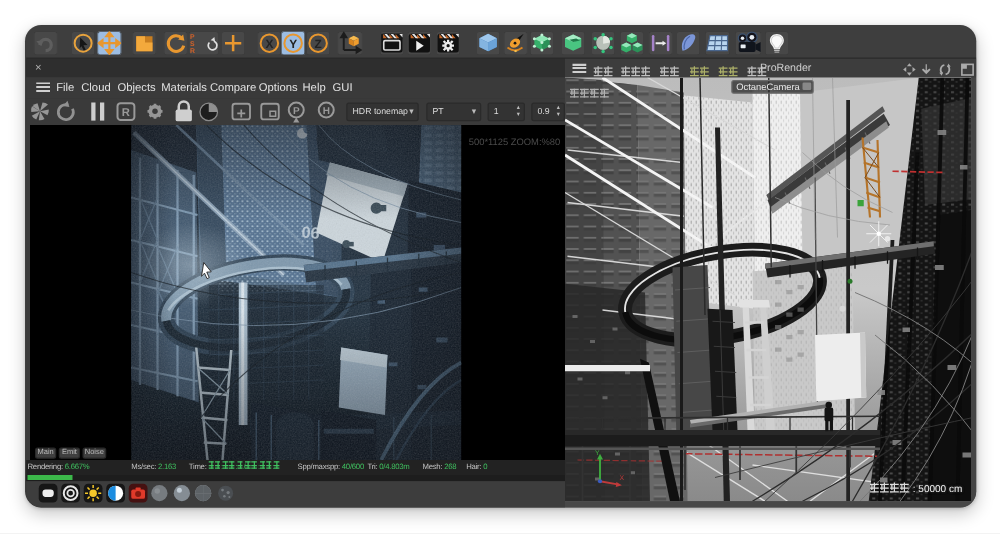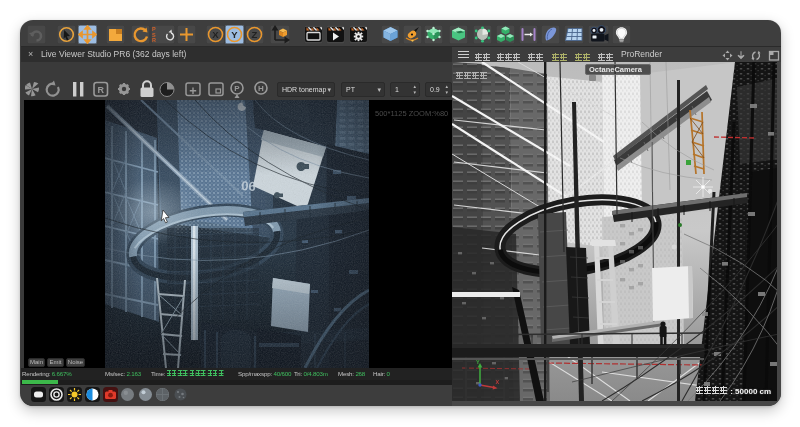--- a/index.html
+++ b/index.html
@@ -31,21 +31,21 @@
 #lvstatus b{font-weight:normal;color:#3fbf5f}
 #lvstatus span{position:absolute;top:0;white-space:nowrap}
 #lvprog{position:absolute;left:0;top:333px;width:100%;height:5px;background:#1d1d1d;}
 #lvprog i{position:absolute;left:1px;top:0;width:36px;height:4px;background:#3cb84a;display:block}
 #lvbottom{position:absolute;left:0;top:338px;width:100%;height:21px;background:#3d3d3d;border-bottom-left-radius:12px;}
 .bic{position:absolute;top:2px;width:15px;height:15px;border-radius:3.5px;background:#161616;}
 
 #vp{position:absolute;left:432px;top:27px;width:329px;height:359px;}
 #vpmenu{position:absolute;left:0;top:0;width:329px;height:15px;background:#3d3d3d;box-shadow:0 -1px 0 #2a2a2a;color:#cfcfcf;font-size:8.5px;line-height:15px;}
 #vpmenu span{position:absolute;top:0}
-#vpview{position:absolute;left:0;top:15px;width:325px;height:339px;background:#b5b5b5;overflow:hidden;font-weight:bold;}
+#vpview{position:absolute;left:0;top:15px;width:325px;height:339px;background:#b5b5b5;overflow:hidden;}
 #vpbottom{position:absolute;left:0;top:354px;width:325px;height:5px;background:#474747;}
 .zh{display:inline-block;width:7px;height:7.5px;margin-right:1px;opacity:0.9;background:
  linear-gradient(currentColor,currentColor) 0px 0.5px/7px 1px,
  linear-gradient(currentColor,currentColor) 0px 3.5px/7px 1px,
  linear-gradient(currentColor,currentColor) 0px 6.5px/7px 1px,
  linear-gradient(currentColor,currentColor) 3px 0px/1px 7.5px,
  linear-gradient(currentColor,currentColor) 0.5px 1.5px/1px 4px;background-repeat:no-repeat;}
 .zh6{display:inline-block;width:4.5px;height:6px;margin-right:0.5px;background:
  linear-gradient(currentColor,currentColor) 0px 0px/4.5px 1px,
  linear-gradient(currentColor,currentColor) 0px 2.5px/4.5px 1px,
@@ -334,22 +334,32 @@
           <path d="M9.5 2.2 c3.4 0 5.6 2.3 5.6 5.2 0 2 -1.2 3.3 -2.2 4.5 -0.6 0.8 -0.9 1.6 -1 2.3 h-4.8 c-0.1 -0.7 -0.4 -1.5 -1 -2.3 -1 -1.2 -2.2 -2.5 -2.2 -4.5 0 -2.9 2.2 -5.2 5.6 -5.2z" fill="#f0f0f0"></path>
           <path d="M9.5 3.4 c2.7 0 4.4 1.8 4.4 4 0 1.5 -0.9 2.6 -1.9 3.8 -0.5 0.7 -1 1.5 -1.1 2.2 h-2.8 c-0.1 -0.7 -0.6 -1.5 -1.1 -2.2 -1 -1.2 -1.9 -2.3 -1.9 -3.8 0 -2.2 1.7 -4 4.4 -4z" fill="#fbfbfb" stroke="#c8c8c8" stroke-width="0.7"></path>
           <rect x="7.3" y="14.6" width="4.4" height="1.2" fill="#bdbdbd"></rect>
           <rect x="7.6" y="16.2" width="3.8" height="1" fill="#a8a8a8"></rect>
         </svg>
       </div>
   </div>
   <div id="lv">
     <div id="lvtitle">
         <span class="x">×</span>
-        <span class="t">Live Viewer Studio PR6 (362 days left)</span>
-      </div>
+      </div>
+    <div id="lvmenu">
+      <span style="left:8px;top:4px;width:11px;height:8px;background:linear-gradient(#d0d0d0 0 1.5px,transparent 1.5px 3px,#d0d0d0 3px 4.5px,transparent 4.5px 6px,#d0d0d0 6px 7.5px,transparent 7.5px)"></span>
+      <span style="left:24px">File</span>
+        <span style="left:44px">Cloud</span>
+        <span style="left:73px">Objects</span>
+        <span style="left:108px">Materials</span>
+        <span style="left:147px">Compare</span>
+        <span style="left:186px">Options</span>
+        <span style="left:221px">Help</span>
+        <span style="left:245px">GUI</span>
+    </div>
     <div id="lvtb">
       <svg width="431" height="21">
 
         <g fill="#969696">
             <path d="M11 10 l-6 -4 a7 7 0 0 1 4 -2.5z"></path>
             <path d="M11 10 l2 -7 a7 7 0 0 1 4.4 1.6z"></path>
             <path d="M11 10 l7 -1.4 a7 7 0 0 1 -1 4.6z"></path>
             <path d="M11 10 l3.6 6.2 a7 7 0 0 1 -4.6 1z"></path>
             <path d="M11 10 l-3 6.6 a7 7 0 0 1 -3.6 -3z"></path>
             <path d="M11 10 l-7 0.6 a7 7 0 0 1 0.6 -4.6z"></path>
@@ -686,21 +696,21 @@
   </div>
   <div id="vp">
     <div id="vpmenu">
       <span style="left:6px;top:4px;width:11px;height:8px;background:linear-gradient(#cfcfcf 0 1.5px,transparent 1.5px 3px,#cfcfcf 3px 4.5px,transparent 4.5px 6px,#cfcfcf 6px 7.5px,transparent 7.5px)"></span>
       <span style="left:23px;top:3.5px"><i class="zh"></i><i class="zh"></i></span>
       <span style="left:45px;top:3.5px"><i class="zh"></i><i class="zh"></i><i class="zh"></i></span>
       <span style="left:76px;top:3.5px"><i class="zh"></i><i class="zh"></i></span>
       <span style="left:100px;top:3.5px;color:#b9bd6d"><i class="zh"></i><i class="zh"></i></span>
       <span style="left:123px;top:3.5px;color:#b9bd6d"><i class="zh"></i><i class="zh"></i></span>
       <span style="left:146px;top:3.5px"><i class="zh"></i><i class="zh"></i></span>
-      <span style="left:169px">ProRender</span>
+      <span style="left:156px">ProRender</span>
       <svg style="position:absolute;left:270px;top:2.5px" width="60" height="11">
         <g fill="#aaa">
             <path d="M5.5 0.5 l2 2.5 h-4z"></path>
             <path d="M5.5 10.5 l2 -2.5 h-4z"></path>
             <path d="M0.5 5.5 l2.5 -2 v4z"></path>
             <path d="M10.5 5.5 l-2.5 -2 v4z"></path>
           </g>
         <g fill="#aaa">
             <path d="M18.5 1 v5 l-2 -1.5 -1 1 3.5 3.5 3.5 -3.5 -1 -1 -2 1.5 v-5z" transform="translate(0,0.3)"></path>
           </g>

